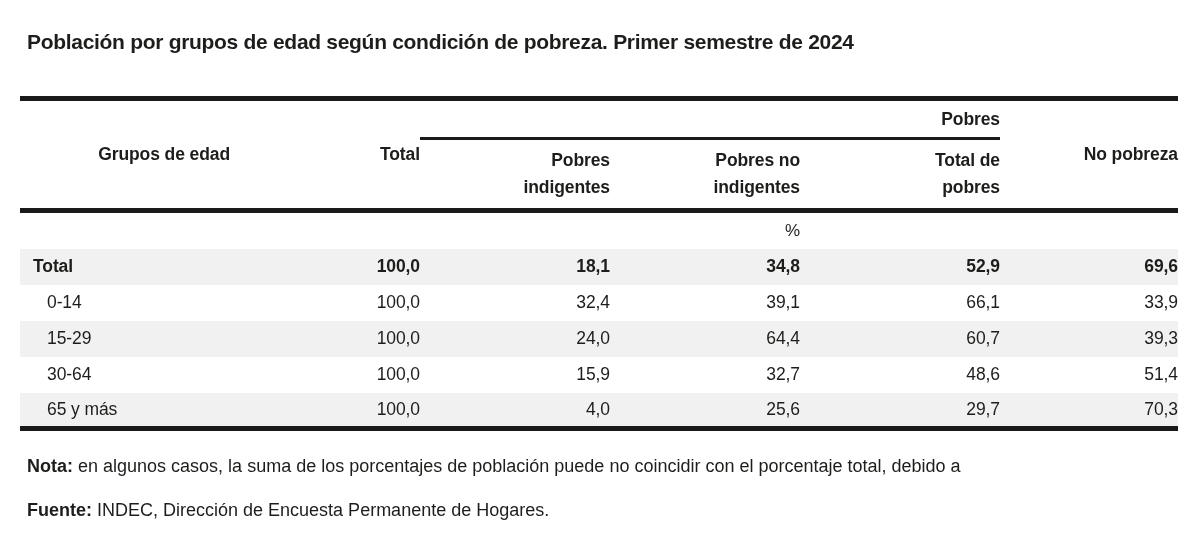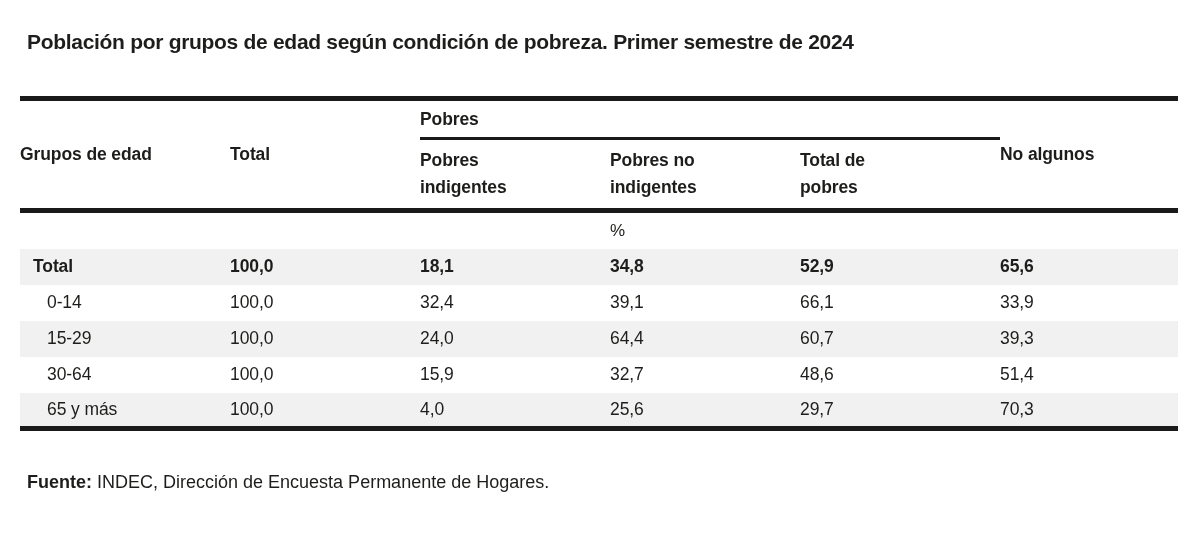--- a/index.html
+++ b/index.html
@@ -33,21 +33,21 @@
     left: 20px; top: 96px;
     width: 1158px;
     border-collapse: collapse;
     table-layout: fixed;
     border-top: 5px solid var(--border);
     border-bottom: 5px solid var(--border);
     font-size: 17.5px;
     letter-spacing: -0.1px;
   }
   thead { border-bottom: 5px solid var(--border); }
-  th, td { font-weight: normal; text-align: left; vertical-align: middle; }
+  th, td { font-weight: normal; text-align: right; vertical-align: middle; }
 
   tr.hdr-top { height: 40px; }
   tr.hdr-sub { height: 72px; }
   th { font-weight: bold; color: var(--text); }
   th.pobres-span { border-bottom: 3px solid var(--border); }
   th.two-line { white-space: pre-line; line-height: 1.55; }
 
   tr.unit-row { height: 38px; }
   tr.unit-row td { font-size: 17px; }
 
@@ -82,21 +82,21 @@
       <col style="width:190px">
       <col style="width:190px">
       <col style="width:200px">
       <col style="width:178px">
     </colgroup>
     <thead>
       <tr class="hdr-top">
         <th rowspan="2">Grupos de edad</th>
         <th rowspan="2">Total</th>
         <th colspan="3" class="pobres-span">Pobres</th>
-        <th rowspan="2">No algunos</th>
+        <th rowspan="2">No pobreza</th>
       </tr>
       <tr class="hdr-sub">
         <th class="two-line">Pobres
 indigentes</th>
         <th class="two-line">Pobres no
 indigentes</th>
         <th class="two-line">Total de
 pobres</th>
       </tr>
     </thead>
@@ -110,21 +110,21 @@
         <td></td>
       </tr>
     </tbody>
     <tbody class="data">
         <tr class="shaded bold">
       <td class="c-label">Total</td>
       <td>100,0</td>
       <td>18,1</td>
       <td>34,8</td>
       <td>52,9</td>
-      <td>65,6</td>
+      <td>69,6</td>
     </tr>
         <tr>
       <td class="c-label indent">0-14</td>
       <td>100,0</td>
       <td>32,4</td>
       <td>39,1</td>
       <td>66,1</td>
       <td>33,9</td>
     </tr>
         <tr class="shaded">
@@ -148,19 +148,23 @@
       <td>100,0</td>
       <td>4,0</td>
       <td>25,6</td>
       <td>29,7</td>
       <td>70,3</td>
     </tr>
       </tbody>
   </table>
 
   <div class="footer">
+    <div class="note">
+      <strong>Nota:</strong>
+      <span>en algunos casos, la suma de los porcentajes de población puede no coincidir con el porcentaje total, debido a</span>
+    </div>
     <div class="source">
       <strong>Fuente:</strong>
       <span>INDEC, Dirección de Encuesta Permanente de Hogares.</span>
     </div>
   </div>
 
 </div>
 
 </body></html>

